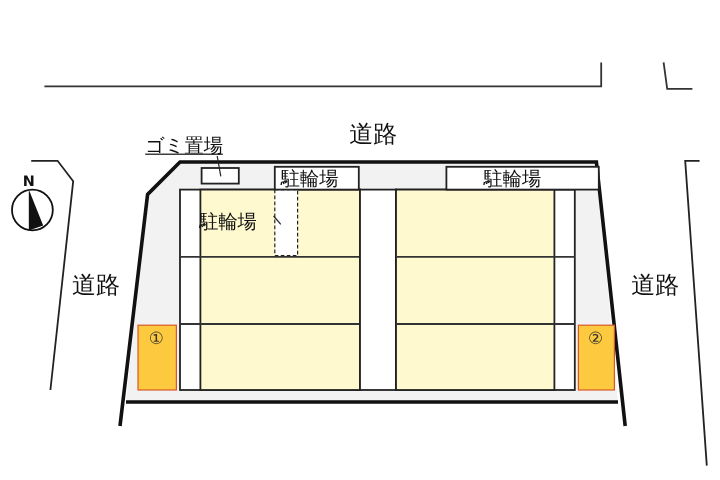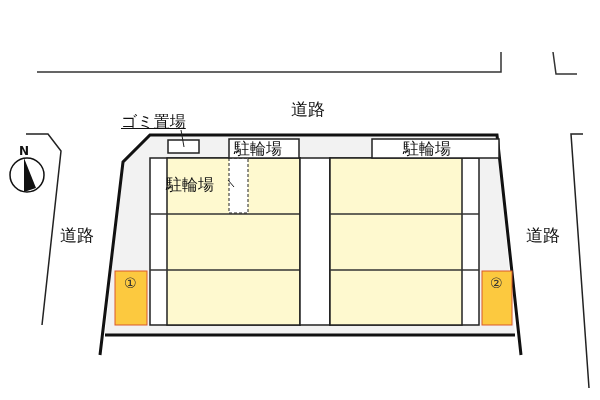--- a/index.html
+++ b/index.html
@@ -1,21 +1,21 @@
 <!DOCTYPE html>
 <html><head>
 <meta charset="utf-8">
 <style>
   html, body { margin: 0; padding: 0; background: #ffffff; }
   body { width: 600px; height: 400px; position: relative; overflow: hidden;
          font-family: "DejaVu Sans", sans-serif; }
   svg { position: absolute; left: 0; top: 0; }
   .lbl { position: absolute; font-family: "DejaVu Sans", sans-serif; color: #111;
          white-space: nowrap; line-height: 1; }
-  .road { font-size: 17px; }
+  .road { font-size: 20px; }
   .small { font-size: 16px; }
   .badge { font-size: 14px; color: #333; }
   .north { font-size: 12px; font-weight: bold; }
 </style>
 </head>
 <body>
 
 <svg width="600" height="400" viewBox="0 0 600 400">
 
   <polyline points="37,72 501,72 501,52" fill="none" stroke="#333" stroke-width="1.5"></polyline>

